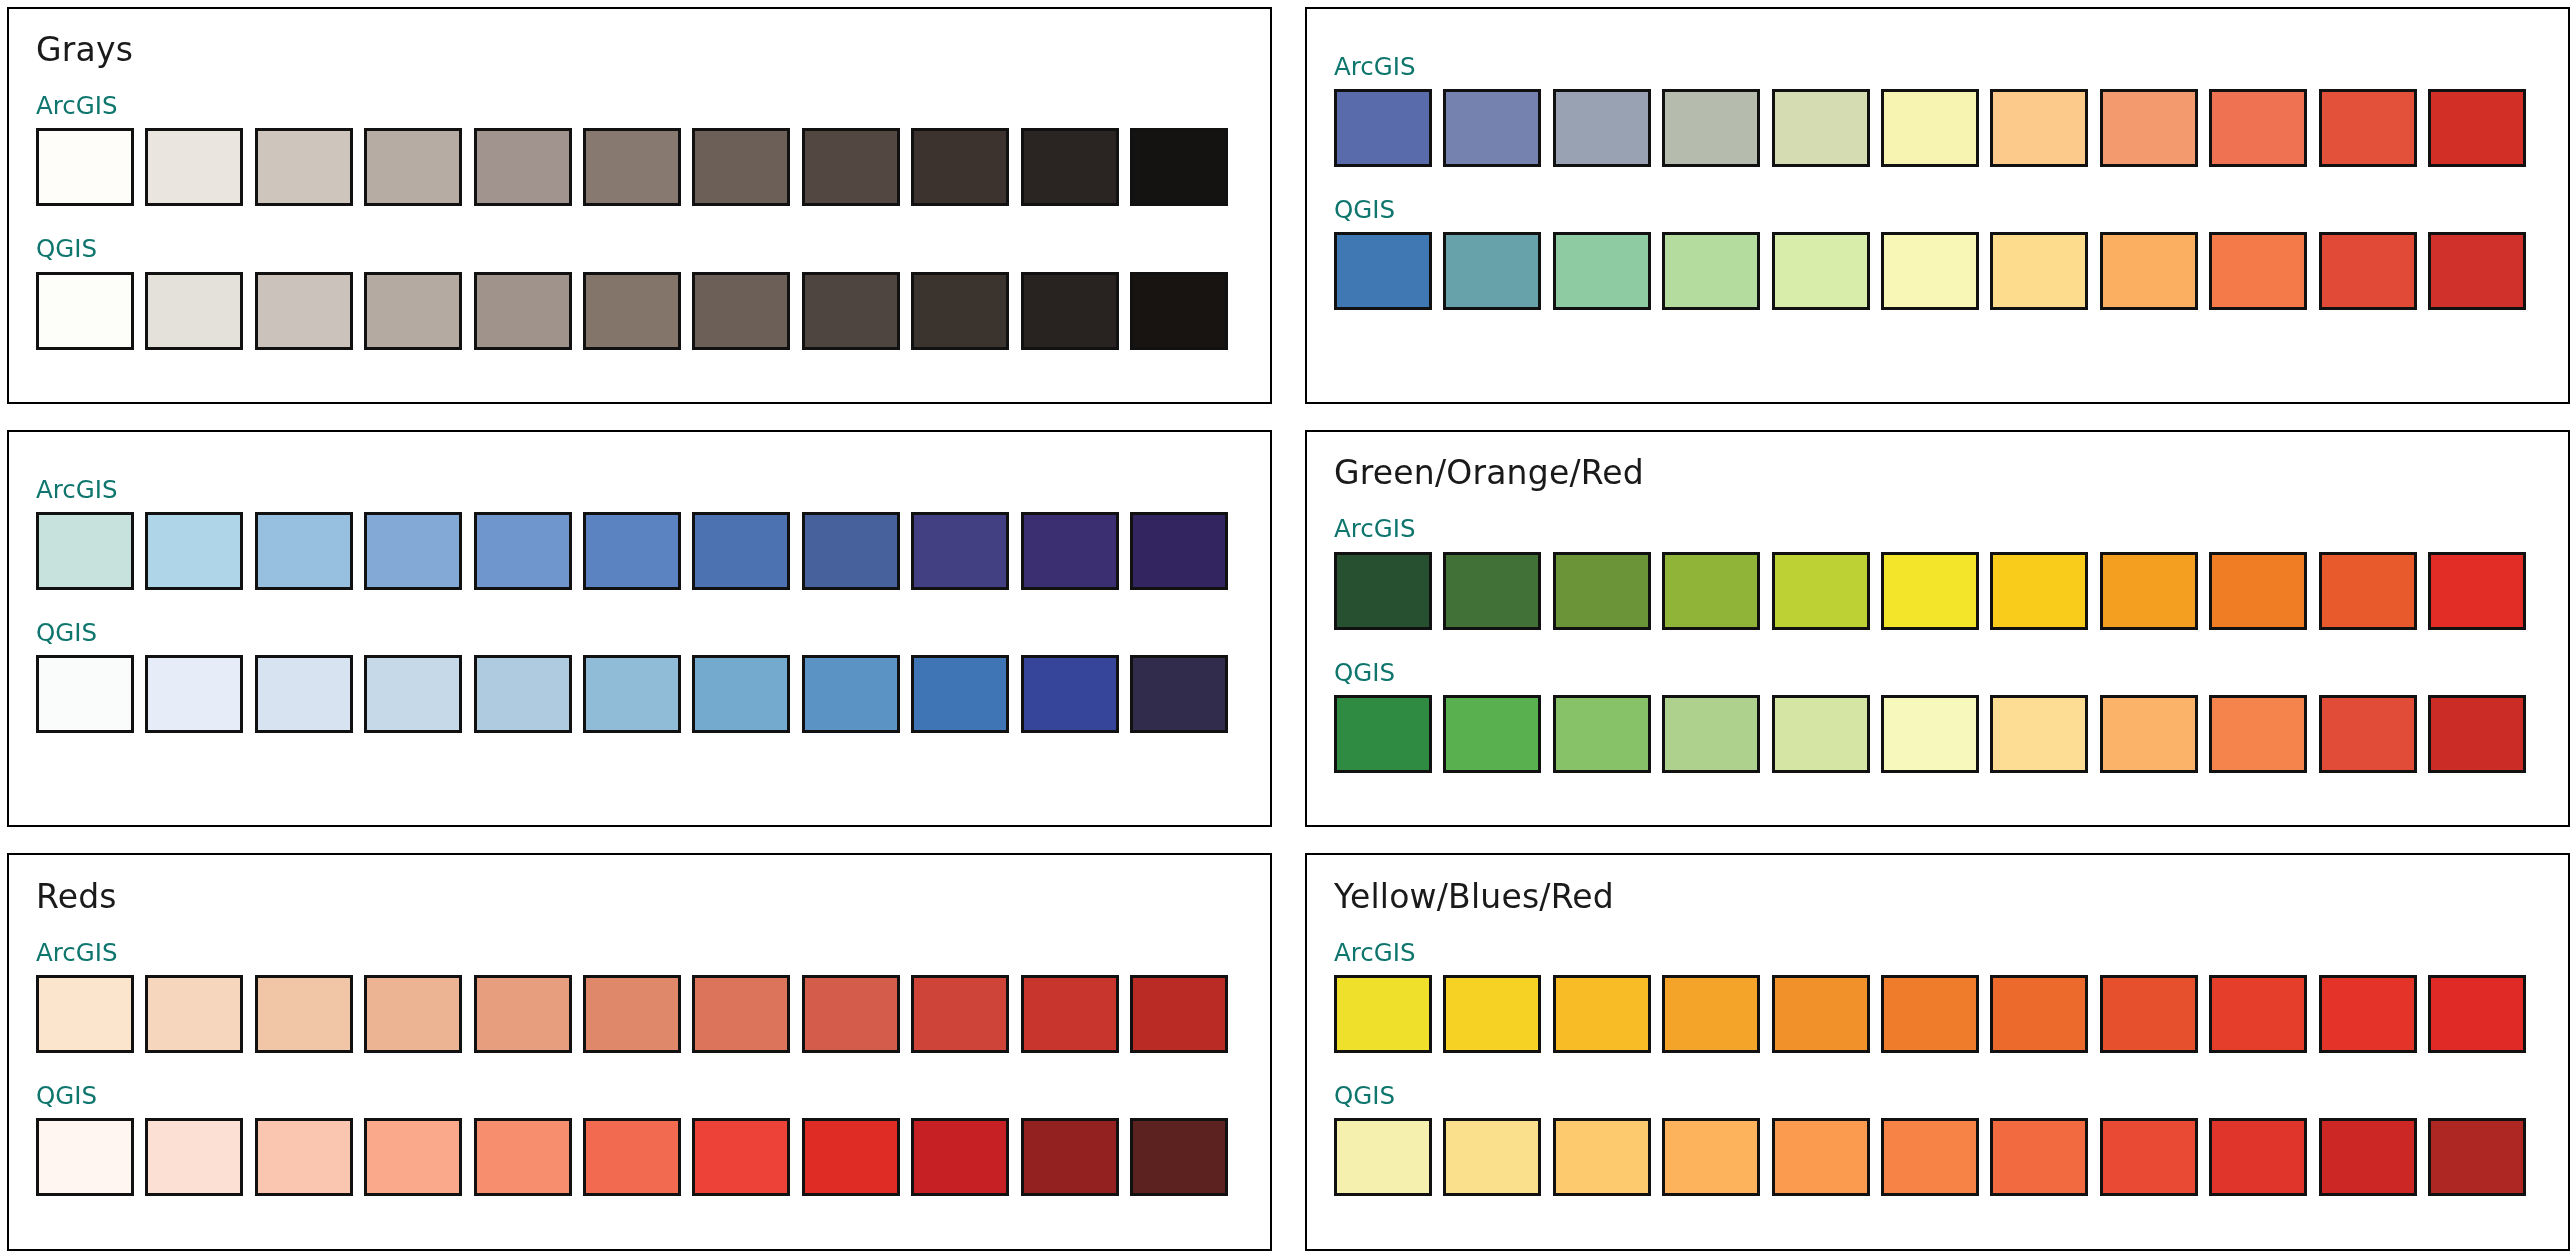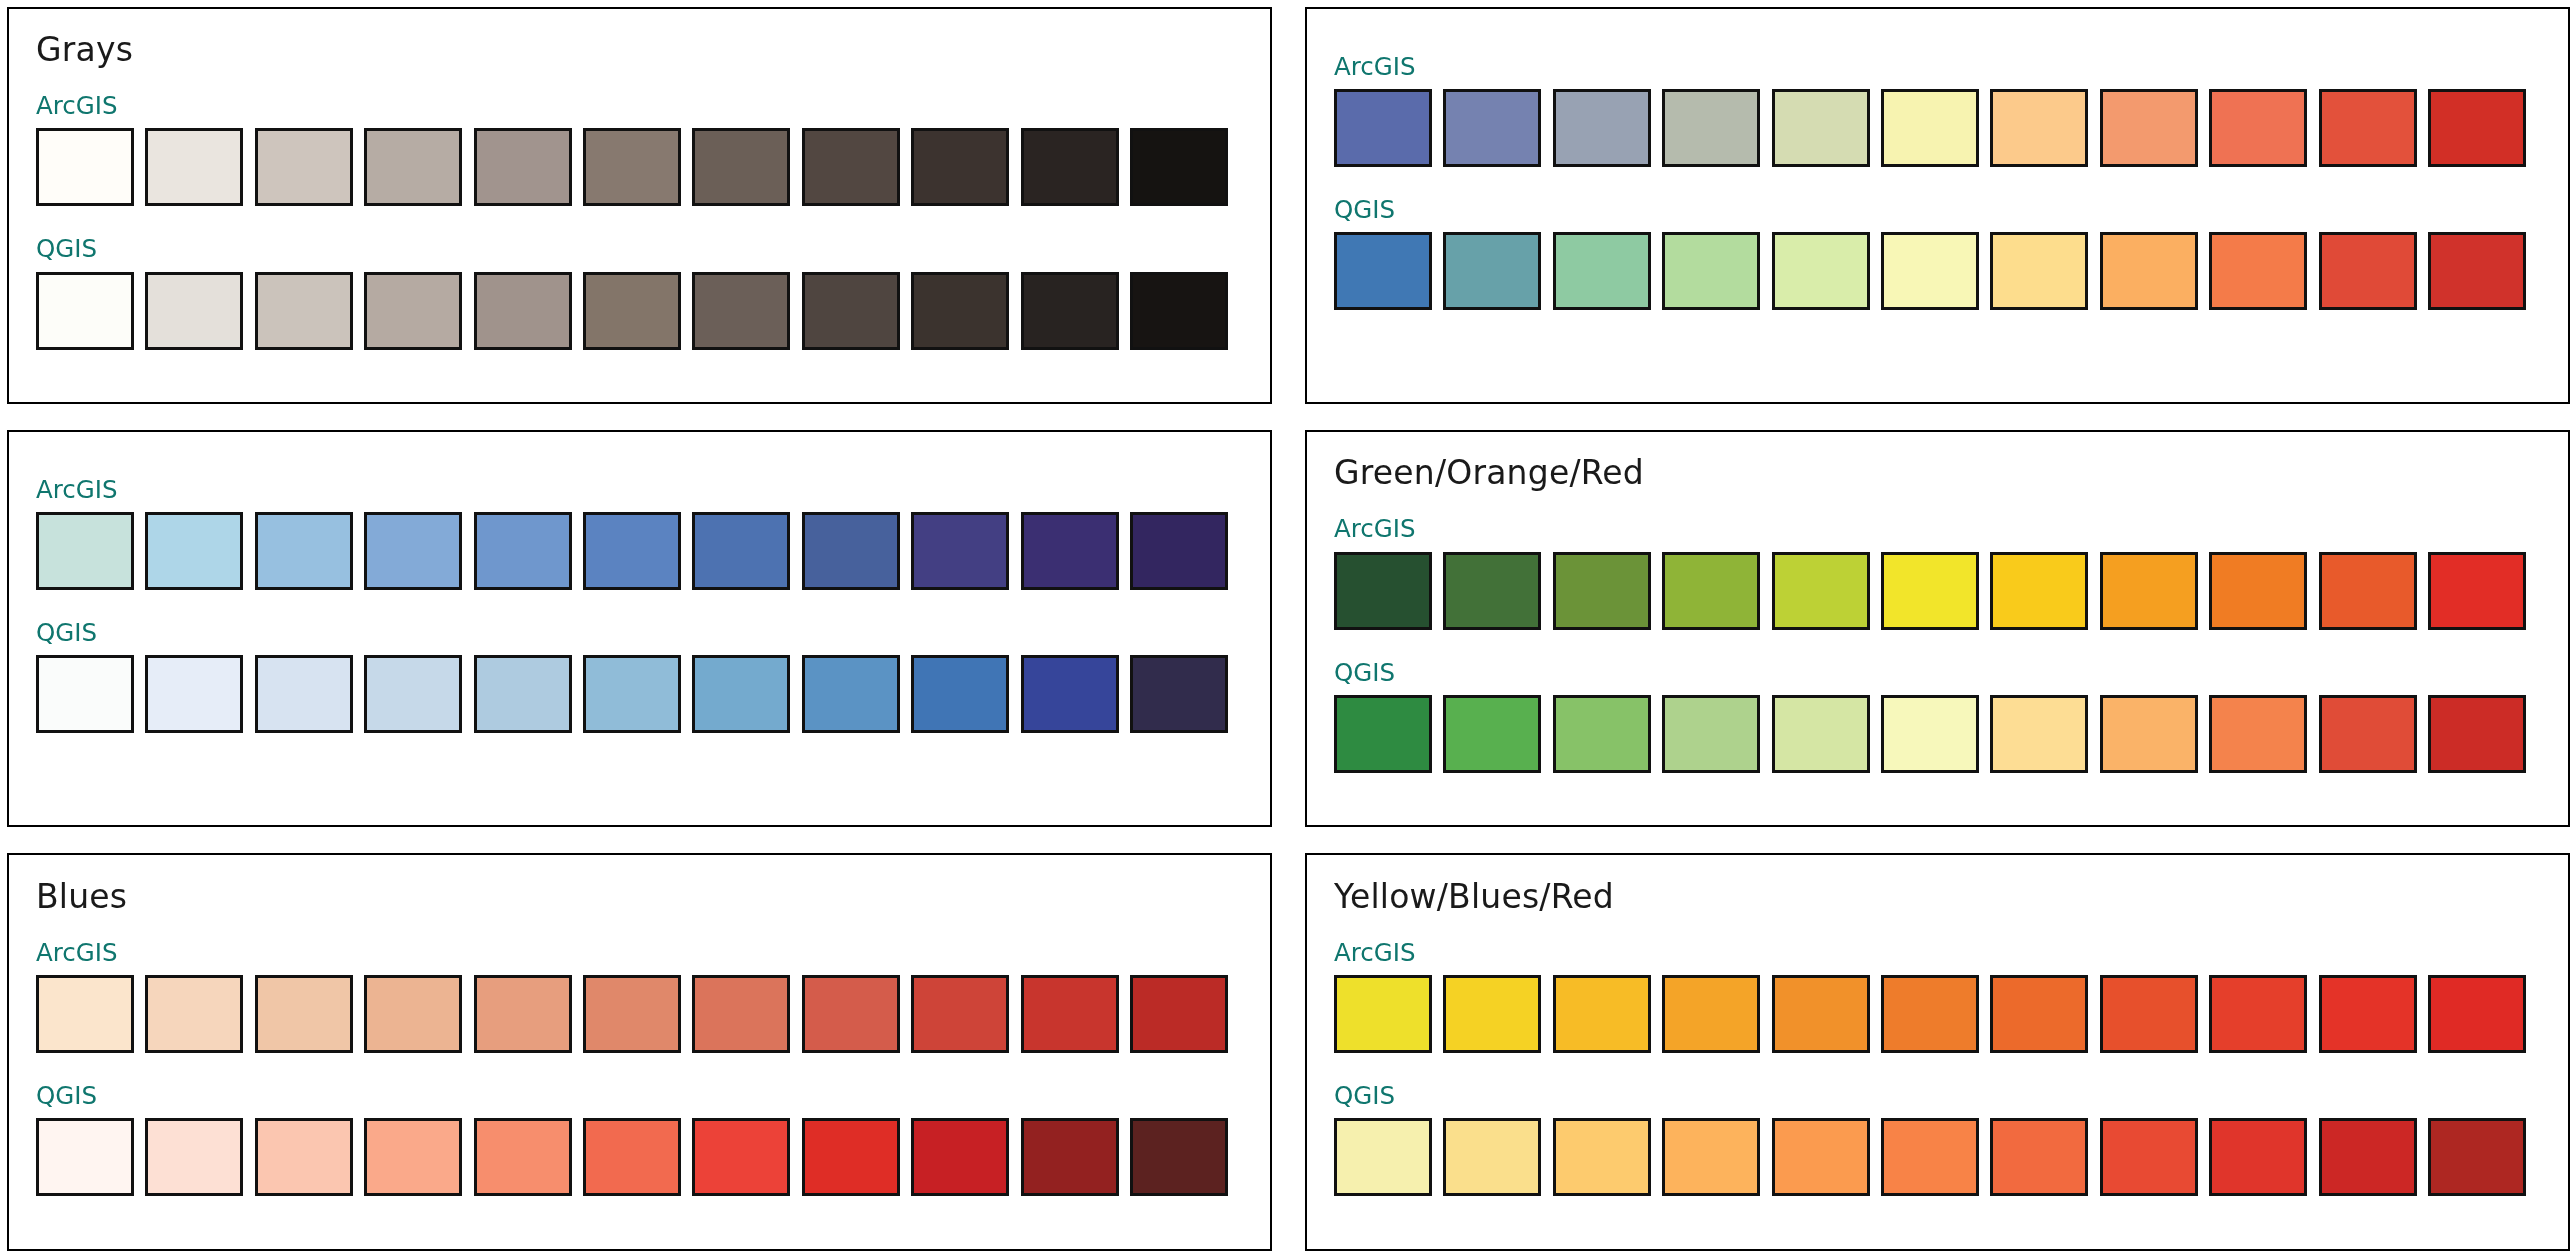--- a/index.html
+++ b/index.html
@@ -210,21 +210,21 @@
           <div class="swatch" title="#f7f8bb" style="background: rgb(247, 248, 187);"></div>
           <div class="swatch" title="#fddd94" style="background: rgb(253, 221, 148);"></div>
           <div class="swatch" title="#fab368" style="background: rgb(250, 179, 104);"></div>
           <div class="swatch" title="#f4834c" style="background: rgb(244, 131, 76);"></div>
           <div class="swatch" title="#e04c37" style="background: rgb(224, 76, 55);"></div>
           <div class="swatch" title="#cc2c26" style="background: rgb(204, 44, 38);"></div>
         </div>
       </div>
     </div>
     <div class="panel">
-      <div class="panel-title">Blues</div>
+      <div class="panel-title">Reds</div>
       <div class="ramp-block first">
         <div class="ramp-label">ArcGIS</div>
         <div class="swatch-row">
           <div class="swatch" title="#fbe5cc" style="background: rgb(251, 229, 204);"></div>
           <div class="swatch" title="#f6d6bc" style="background: rgb(246, 214, 188);"></div>
           <div class="swatch" title="#f0c6a7" style="background: rgb(240, 198, 167);"></div>
           <div class="swatch" title="#ecb492" style="background: rgb(236, 180, 146);"></div>
           <div class="swatch" title="#e79e7e" style="background: rgb(231, 158, 126);"></div>
           <div class="swatch" title="#e0886a" style="background: rgb(224, 136, 106);"></div>
           <div class="swatch" title="#db745b" style="background: rgb(219, 116, 91);"></div>

